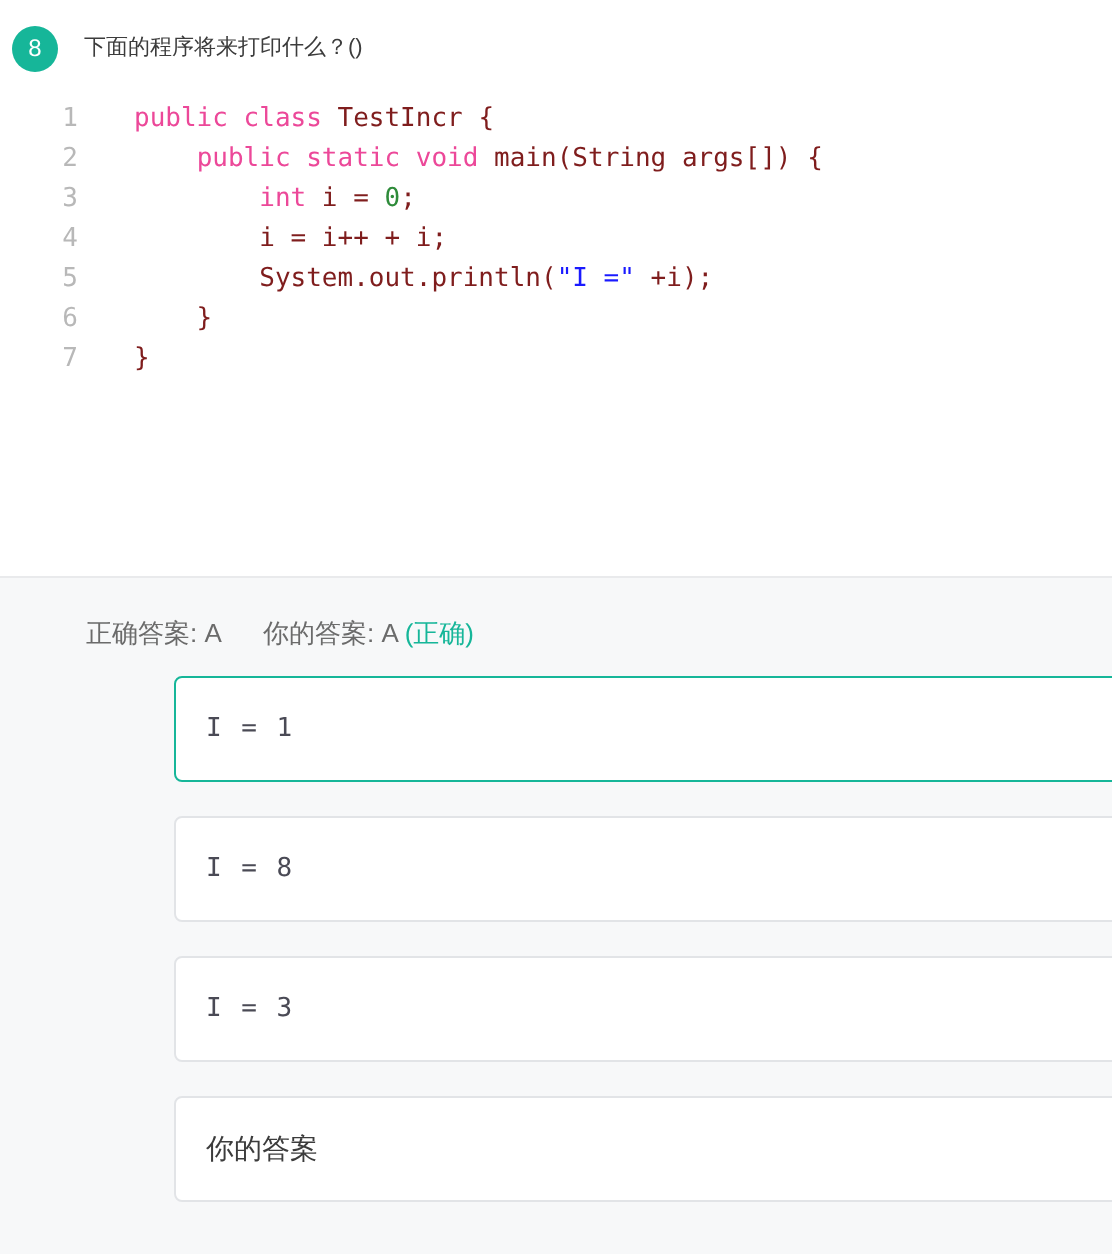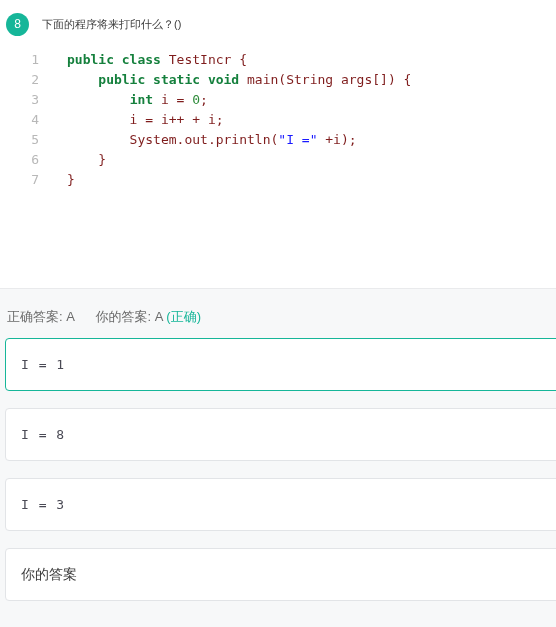--- a/index.html
+++ b/index.html
@@ -79,47 +79,49 @@
   .code-lines {
     padding-left: 16px;
     color: #24292e;
     white-space: pre;
     font-family: "DejaVu Sans Mono", monospace;
     font-size: 13px;
     line-height: 20px;
     flex: 1 1 auto;
     overflow: hidden;
   }
-  .tok-kw   { color: #15803d; font-weight: bold; }
+  .tok-kw   { color: #ec4899; font-weight: normal; }
   .tok-num  { color: #2e8b3a; }
   .tok-str  { color: #1a1aff; }
   .tok-pln  { color: #7f1d1d; }
 
   
   .answer-section {
     position: absolute;
     left: 0;
     top: 288px;
     width: 556px;
     height: 339px;
     background: #f7f8f9;
     border-top: 1px solid #e9eaec;
     box-sizing: border-box;
+    padding-left: 36px;
   }
   .answer-summary {
     padding: 19px 0 0 7px;
     font-size: 13px;
     color: #6b6b6b;
     white-space: nowrap;
   }
   .answer-summary .sep { display:inline-block; width: 14px; }
   .ans-correct-flag { color: #16b699; }
 
   .options {
     margin-top: 12px;
+    margin-left: 46px;
   }
   .option {
     height: 53px;
     margin: 0 0 17px 0;
     background: #ffffff;
     border: 1px solid #e2e4e7;
     border-radius: 4px;
     box-sizing: border-box;
     display: flex;
     align-items: center;

